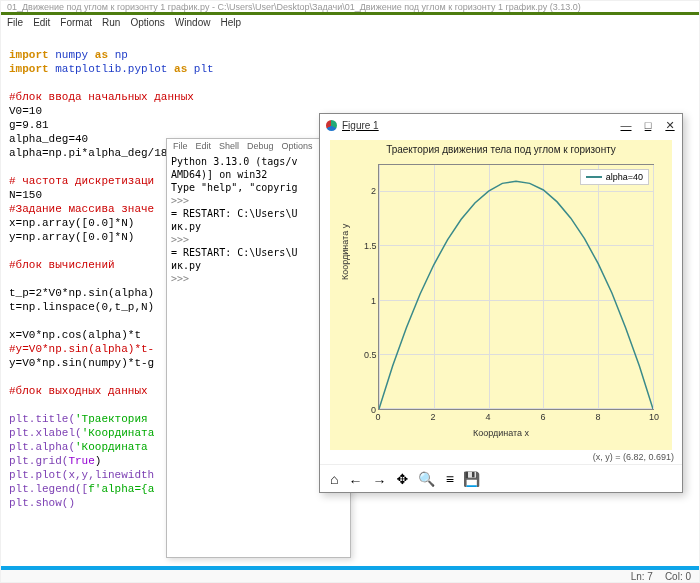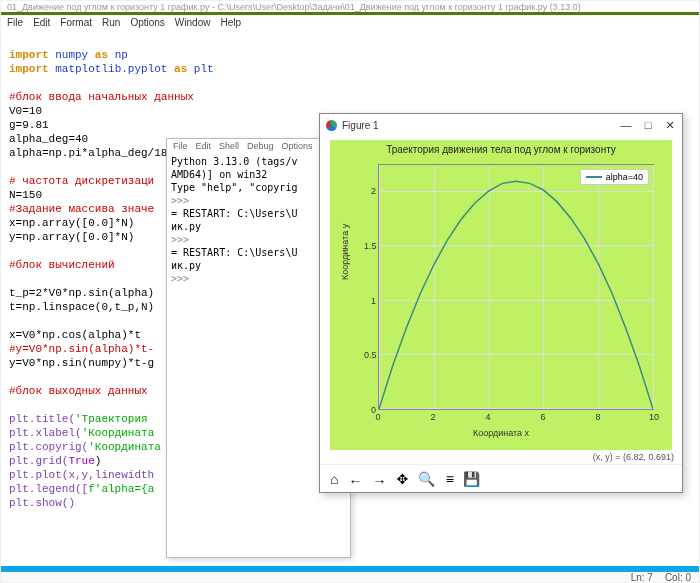--- a/index.html
+++ b/index.html
@@ -87,41 +87,42 @@
 
   .figure-window {
     position: absolute;
     left: 318px;
     top: 112px;
     width: 364px;
     height: 380px;
     background: #fff;
     border: 1px solid #888;
     box-shadow: 3px 3px 8px rgba(0,0,0,0.2);
+    text-decoration: underline;
   }
   .fig-title {
     height: 22px;
     display: flex;
     align-items: center;
     padding: 0 6px;
     font-size: 10px;
     color: #333;
     justify-content: space-between;
   }
   .fig-left { display:flex; align-items:center; gap:5px; }
   .fig-logo { width:11px; height:11px; background: conic-gradient(#2a7 0 120deg,#27c 120deg 240deg,#c33 240deg); border-radius:50%; }
   .fig-controls { display:flex; gap:10px; font-size:11px; color:#333; }
   .fig-controls span { cursor:default; width:12px; text-align:center; }
   .plot-area {
     position: absolute;
     left: 10px;
     top: 26px;
     right: 10px;
     height: 310px;
-    background:#bef264;
+    background:#fef9c3;
   }
   .plot-title {
     text-align:center;
     font-size:10px;
     color:#222;
     padding:4px 0 2px;
   }
   .axes {
     position:absolute;
     left: 48px;
@@ -169,21 +170,21 @@
     align-items:center;
     padding:0 10px;
     gap:10px;
     font-size:14px;
   }
 
   .statusbar {
     position:absolute;
     left:0; right:0; bottom:0;
     height:16px;
-    border-top:6px solid #0ea5e9;
+    border-top:4px solid #0ea5e9;
     font-size:10px;
     color:#555;
     display:flex;
     justify-content:flex-end;
     align-items:center;
     padding:0 8px;
     gap:12px;
     background:#f9f9f9;
   }
 </style>
@@ -223,21 +224,21 @@
 <span>t=np.linspace(0,t_p,N)</span>
 
 <span>x=V0*np.cos(alpha)*t</span>
 <span class="comment">#y=V0*np.sin(alpha)*t-</span>
 <span>y=V0*np.sin(numpy)*t-g</span>
 
 <span class="comment">#блок выходных данных</span>
 
 <span class="func">plt.title(</span><span class="str">'Траектория</span>
 <span class="func">plt.xlabel(</span><span class="str">'Координата</span>
-<span class="func">plt.copyrig(</span><span class="str">'Координата</span>
+<span class="func">plt.alpha(</span><span class="str">'Координата</span>
 <span class="func">plt.grid(</span><span class="bln">True</span><span>)</span>
 <span class="func">plt.plot(x,y,linewidth</span>
 <span class="func">plt.legend([</span><span class="str">f'alpha={a</span>
 <span class="func">plt.show()</span>
 </div>
 
 <div class="statusbar">
   <span>Ln: 7</span>
   <span>Col: 0</span>
 </div>

